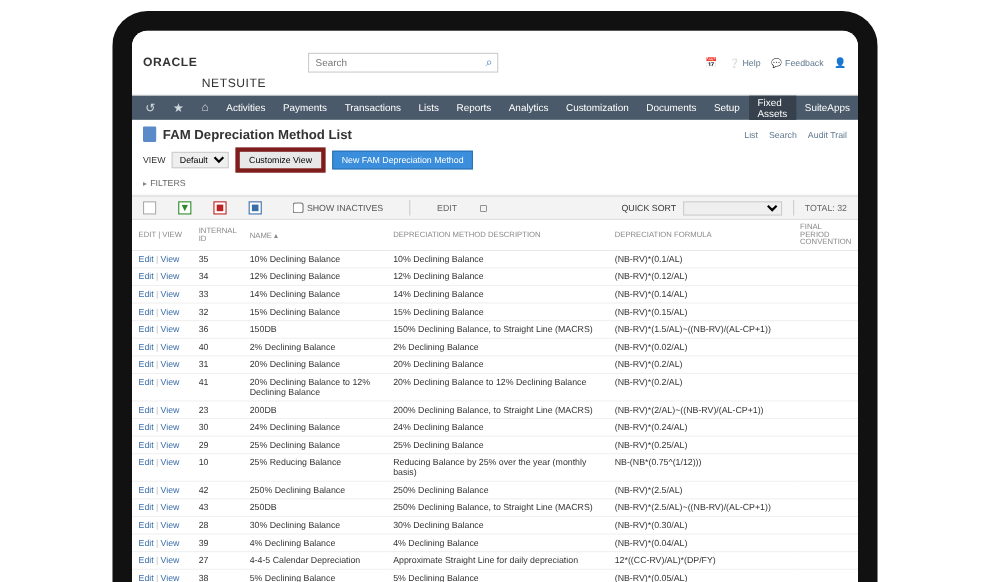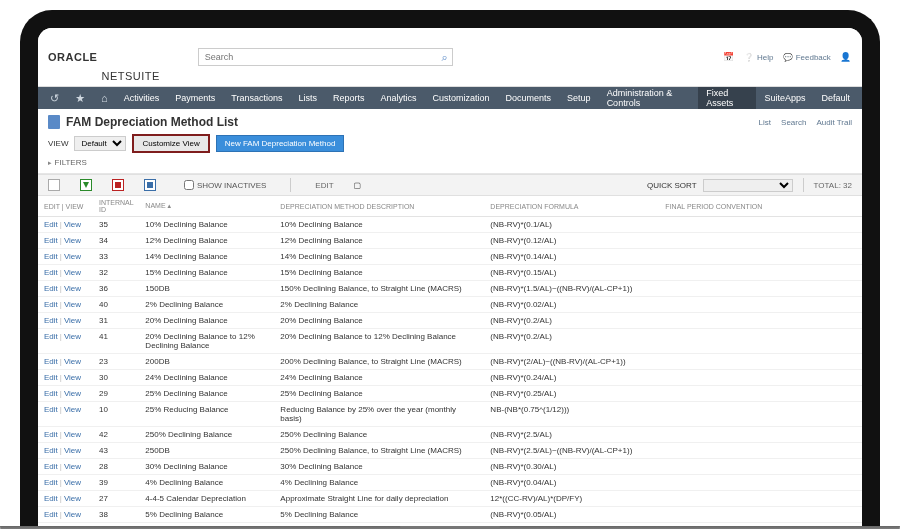--- a/index.html
+++ b/index.html
@@ -4,21 +4,21 @@
 <style>
   * { box-sizing: border-box; margin: 0; padding: 0; }
   body {
     font-family: Arial, Helvetica, sans-serif;
     font-size: 9px;
     color: #333;
     background: #fff;
   }
   
   .laptop {
-    width: 860px;
+    width: 696px;
     margin: 10px auto 0;
     border: 18px solid #111;
     border-bottom: none;
     border-radius: 32px 32px 0 0;
     background: #000000;
     overflow: hidden;
   }
   .screen { width: 100%; background: #fff; }
   .laptop-base {
     width: 900px;
@@ -65,21 +65,21 @@
   .mainnav .ni.active{background:#36414d;}
 
   
   .pagehead{padding:6px 10px;border-bottom:1px solid #e6e6e6;background:#fff;}
   .titlerow{display:flex;align-items:center;gap:6px;}
   .titlerow .doc{width:12px;height:14px;background:#5a8ac7;border-radius:1px;}
   .titlerow h1{font-size:12px;font-weight:700;color:#333;}
   .titlerow .right{margin-left:auto;display:flex;gap:10px;font-size:8px;color:#607890;padding-left:24px;}
   .viewrow{display:flex;align-items:center;gap:6px;margin-top:5px;font-size:8px;}
   .viewrow select{font-size:8px;padding:1px 2px;border:1px solid #ccc;}
-  .btn-gray{background:#e8e8e8;border:2px solid #7f1d1d;padding:3px 8px;font-size:8px;cursor:pointer;}
+  .btn-gray{background:#e8e8e8;border:4px solid #7f1d1d;padding:3px 8px;font-size:8px;cursor:pointer;}
   .btn-blue{background:#3a8edb;color:#fff;border:1px solid #2d72b5;padding:3px 8px;font-size:8px;cursor:pointer;}
   .filtersrow{margin-top:5px;font-size:8px;color:#666;cursor:pointer;display:flex;align-items:center;gap:3px;}
   .filtersrow::before{content:"▸";color:#888;font-size:7px;}
 
   
   .toolbar{
     background:#f3f3f3;border-top:1px solid #e0e0e0;border-bottom:1px solid #e0e0e0;
     display:flex;align-items:center;padding:3px 10px;gap:20px;font-size:8px;
   }
   .toolbar .ticon{width:12px;height:12px;display:inline-block;border:1px solid #aaa;background:#fff;cursor:pointer;position:relative;}
@@ -145,21 +145,20 @@
       <div class="ni icon">⌂</div>
     <div class="ni">Activities</div>
         <div class="ni">Payments</div>
         <div class="ni">Transactions</div>
         <div class="ni">Lists</div>
         <div class="ni">Reports</div>
         <div class="ni">Analytics</div>
         <div class="ni">Customization</div>
         <div class="ni">Documents</div>
         <div class="ni">Setup</div>
-        <div class="ni">Administration &amp; Controls</div>
         <div class="ni active">Fixed Assets</div>
         <div class="ni">SuiteApps</div>
         <div class="ni">Default</div>
       </div>
 
     <div class="pagehead">
       <div class="titlerow">
         <div class="doc"></div>
         <h1>FAM Depreciation Method List</h1>
         <div class="right" id="rightlinks">

